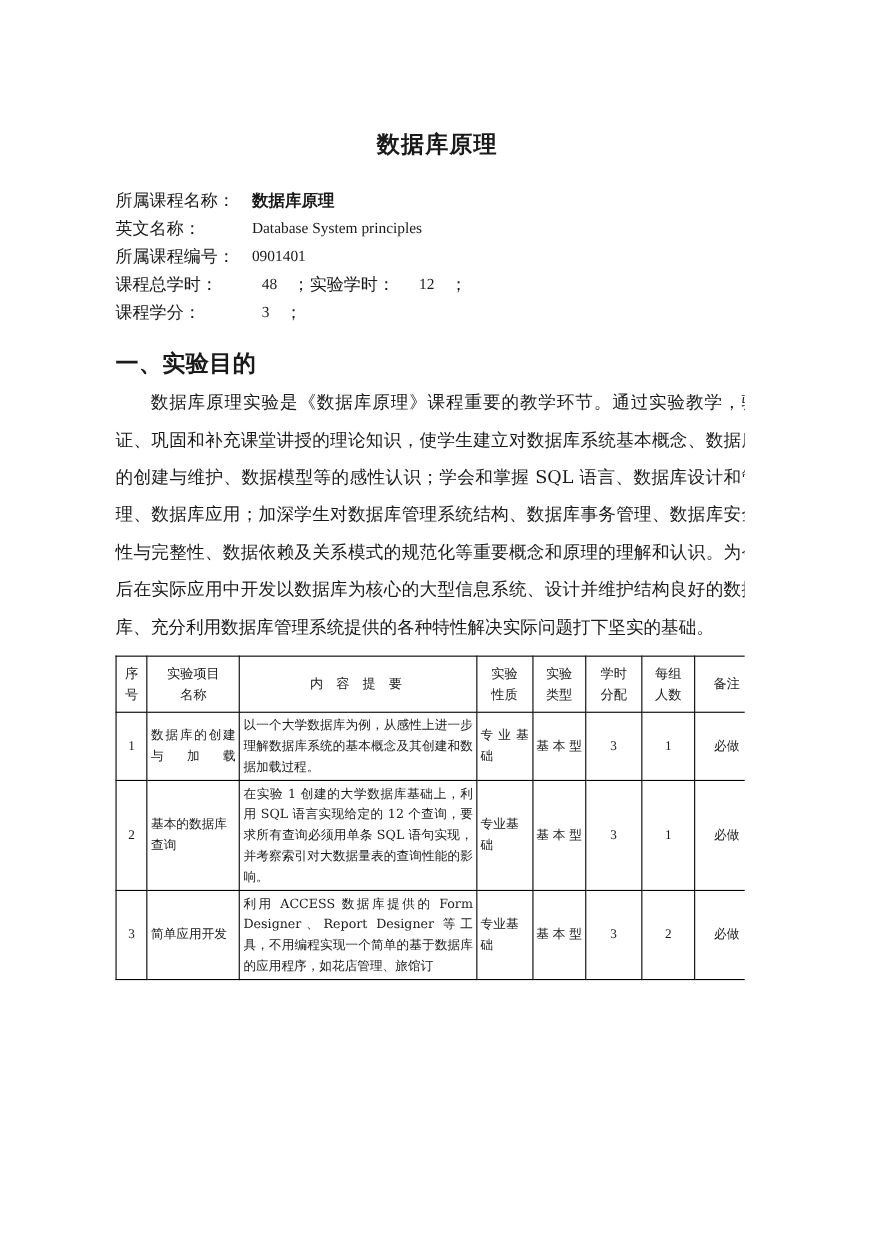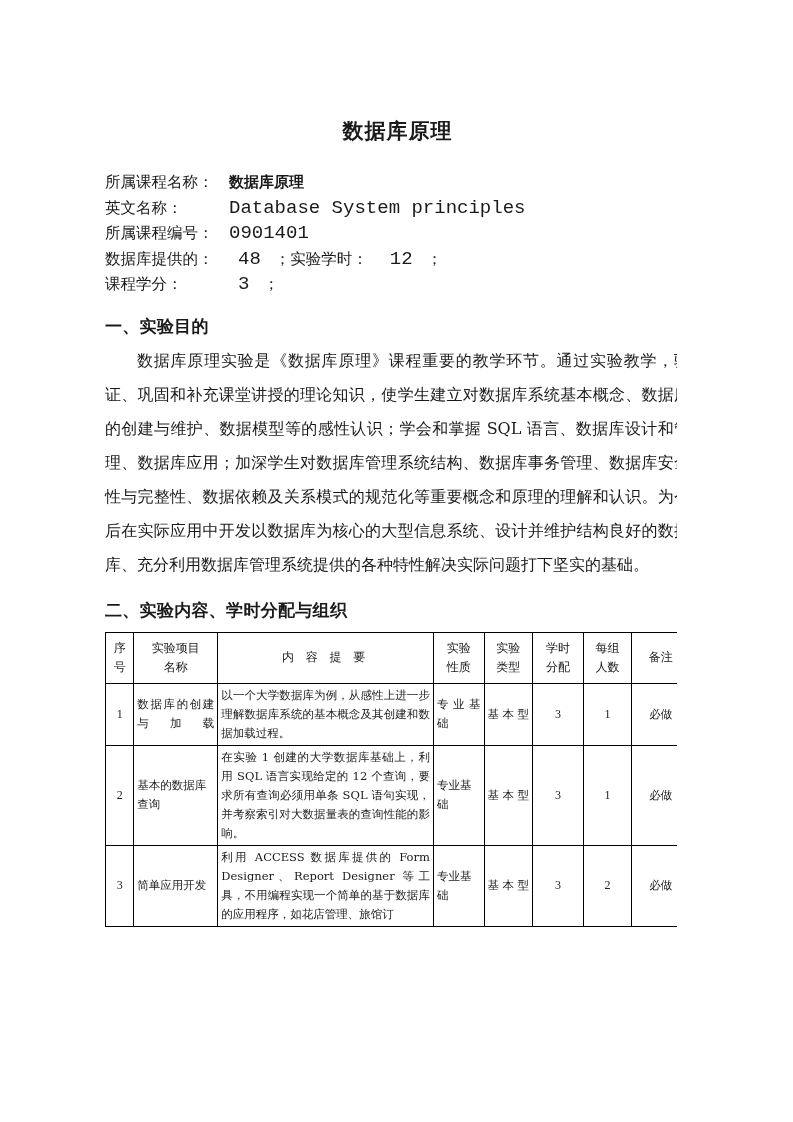--- a/index.html
+++ b/index.html
@@ -59,32 +59,32 @@
   }
   .meta-value {
     font-family: "DejaVu Serif", "Liberation Serif", serif;
   }
   .meta-value.bold {
     font-family: "DejaVu Sans", "Liberation Sans", sans-serif;
     font-weight: bold;
     font-size: 15px;
   }
   .meta-value.latin {
-    font-family: Liberation Mono, monospace;
-    font-size: 19px;
+    font-family: Liberation Serif, serif;
+    font-size: 14px;
   }
   .meta-inline-gap { display: inline-block; width: 14px; }
   .meta-inline-gap-sm { display: inline-block; width: 9px; }
   .meta-inline-gap-lg { display: inline-block; width: 22px; }
 
   
   .section-heading {
-    font-family: Liberation Mono, monospace;
+    font-family: Liberation Sans, sans-serif;
     font-weight: bold;
-    font-size: 17px;
+    font-size: 21px;
     margin: 19px 0 5px 0;
     line-height: 1.3;
     letter-spacing: 0.3px;
   }
 
   
   .body-par {
     font-size: 16px;
     line-height: 34px;
     text-align: justify;
@@ -170,21 +170,21 @@
       </div>
       <div class="meta-row">
         <span class="meta-label">英文名称：</span>
         <span class="meta-value latin">Database System principles</span>
       </div>
       <div class="meta-row">
         <span class="meta-label">所属课程编号：</span>
         <span class="meta-value latin">0901401</span>
       </div>
       <div class="meta-row">
-        <span class="meta-label">数据库提供的：</span>
+        <span class="meta-label">课程总学时：</span>
         <span class="meta-inline-gap-sm"></span>
         <span class="meta-value latin">48</span>
         <span class="meta-inline-gap"></span>
         <span class="meta-value">；</span>
         <span class="meta-value">实验学时：</span>
         <span class="meta-inline-gap-lg"></span>
         <span class="meta-value latin">12</span>
         <span class="meta-inline-gap"></span>
         <span class="meta-value">；</span>
       </div>
@@ -193,21 +193,20 @@
         <span class="meta-inline-gap-sm"></span>
         <span class="meta-value latin">3</span>
         <span class="meta-inline-gap"></span>
         <span class="meta-value">；</span>
       </div>
     </div>
 
     <h2 class="section-heading">一、实验目的</h2>
     <p class="body-par">数据库原理实验是《数据库原理》课程重要的教学环节。通过实验教学，验证、巩固和补充课堂讲授的理论知识，使学生建立对数据库系统基本概念、数据库的创建与维护、数据模型等的感性认识；学会和掌握 SQL 语言、数据库设计和管理、数据库应用；加深学生对数据库管理系统结构、数据库事务管理、数据库安全性与完整性、数据依赖及关系模式的规范化等重要概念和原理的理解和认识。为今后在实际应用中开发以数据库为核心的大型信息系统、设计并维护结构良好的数据库、充分利用数据库管理系统提供的各种特性解决实际问题打下坚实的基础。</p>
 
-    <h2 class="section-heading">二、实验内容、学时分配与组织</h2>
 
     <table class="exp-table">
       <colgroup>
         <col class="col-no">
           <col class="col-name">
           <col class="col-content">
         <col class="col-nature">
           <col class="col-type">
           <col class="col-hours">
         <col class="col-people">

